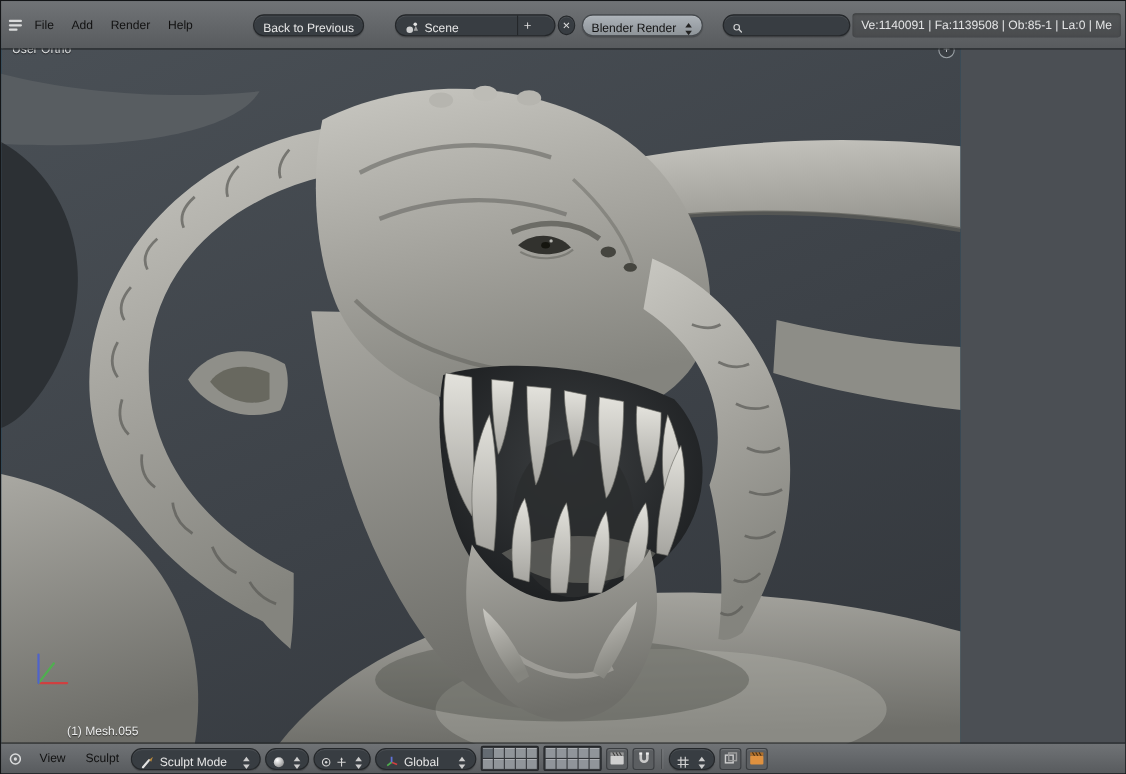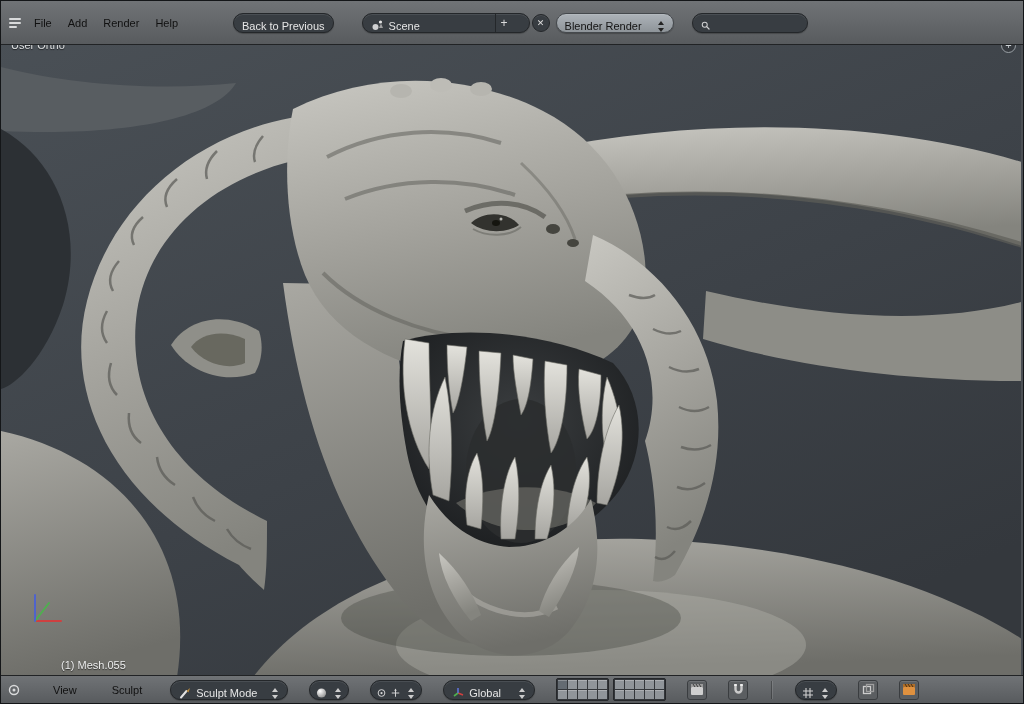--- a/index.html
+++ b/index.html
@@ -3,21 +3,21 @@
 <meta charset="utf-8">
 <style>
   *{box-sizing:border-box;margin:0;padding:0}
   html,body{width:1024px;height:704px;overflow:hidden}
   body{font-family:"Liberation Sans",sans-serif;background:#2b2e31;-webkit-user-select:none;user-select:none}
   .app{position:relative;width:1024px;height:704px;background:#4b4f54;border:1px solid #141618;overflow:hidden}
 
   
   .bar{position:absolute;left:0;right:0;display:flex;align-items:center;background:linear-gradient(#707376,#585b5e)}
   .topbar{top:0;height:44px;border-bottom:1px solid #212325;padding:0 4px;gap:2px;z-index:3}
-  .bottombar{bottom:0;height:28px;border-top:1px solid #212325;padding:0 4px;gap:21px;z-index:3}
+  .bottombar{bottom:0;height:28px;border-top:1px solid #212325;padding:0 4px;gap:4px;z-index:3}
   .menu{font-size:11px;color:#111;padding:3px 7px;border-radius:3px;cursor:default;white-space:nowrap}
   .field{display:flex;align-items:flex-end;gap:5px;height:20px;background:#383d42;border:1px solid #24272a;
          border-radius:10px;padding:0 8px;color:#e6e6e6;font-size:11px;white-space:nowrap;
          box-shadow:inset 0 1px 0 rgba(255,255,255,.09), 0 1px 1px rgba(0,0,0,.25)}
   .field.light{background:linear-gradient(#adb3b9,#8e9499);color:#131313;border-color:#45494d}
   .field .grow{flex:1}
   .seg{display:flex;align-items:center;align-self:stretch;padding:0 5px;border-left:1px solid #24272a;color:#ddd;font-size:12px}
   .roundbtn{width:18px;height:18px;border-radius:50%;background:#383d42;border:1px solid #24272a;color:#ddd;
             display:flex;align-items:center;justify-content:center;font-size:9px;
             box-shadow:inset 0 1px 0 rgba(255,255,255,.09)}
@@ -29,21 +29,21 @@
   .darrow::before{top:0;border-bottom:4px solid #cdcdcd}
   .darrow::after{bottom:0;border-top:4px solid #cdcdcd}
   .field.light .darrow::before{border-bottom-color:#232323}
   .field.light .darrow::after{border-top-color:#232323}
   .stats{margin-left:auto;display:flex;align-items:center;height:22px;padding:0 8px;border-radius:3px;
          background:rgba(0,0,0,.22);box-shadow:inset 0 1px 2px rgba(0,0,0,.35);
          color:#e4e5e6;font-size:11px;white-space:nowrap;overflow:hidden;max-width:256px;flex:0 0 auto}
   .search-input{width:84px;height:16px;background:transparent;border:none;outline:none;color:#e6e6e6;font-size:11px}
 
   
-  .viewport{position:absolute;top:32px;left:0;width:1020px;height:644px;overflow:hidden;background:#0c4a6e}
+  .viewport{position:absolute;top:32px;left:0;width:872px;height:644px;overflow:hidden;background:#0c4a6e}
   .viewport svg{display:block}
   .view-label{position:absolute;top:6px;left:10px;font-size:11px;color:#dfe1e2;text-shadow:0 1px 1px rgba(0,0,0,.6)}
   .object-label{position:absolute;bottom:6px;left:60px;font-size:11px;color:#eceded;text-shadow:0 1px 1px rgba(0,0,0,.6)}
   .vp-plus{position:absolute;top:5px;right:5px;width:15px;height:15px;border-radius:50%;border:1px solid #9aa0a5;
            color:#cdd2d6;font-size:11px;line-height:13px;text-align:center;background:rgba(0,0,0,.12)}
   .corner-widget{position:absolute;top:0;left:0;width:12px;height:12px;opacity:.55}
 
   
   .layers{display:flex;gap:4px}
   .lhalf{display:grid;grid-template-columns:repeat(5,9px);grid-auto-rows:9px;gap:1px;background:#33363a;
@@ -90,20 +90,21 @@
     </div>
 
     <div class="field" style="margin-left:16px;width:116px">
       <svg width="13" height="13" viewBox="0 0 13 13">
         <circle cx="5.4" cy="5.4" r="3.6" fill="none" stroke="#cfd0d1" stroke-width="1.5"></circle>
         <line x1="8.2" y1="8.2" x2="11.6" y2="11.6" stroke="#cfd0d1" stroke-width="1.8" stroke-linecap="round"></line>
       </svg>
       <input class="search-input" value="" style="">
     </div>
 
+    <div class="stats">Ve:1140091 | Fa:1139508 | Ob:85-1 | La:0 | Me</div>
   </div>
 
   <div class="viewport">
 
     <svg width="1024" height="644" viewBox="0 0 1024 644">
       <defs>
         <linearGradient id="gBg" x1="0" y1="0" x2="0.7" y2="1">
           <stop offset="0" stop-color="#4a5056"></stop>
             <stop offset="0.6" stop-color="#3d4248"></stop>
             <stop offset="1" stop-color="#34383d"></stop>

